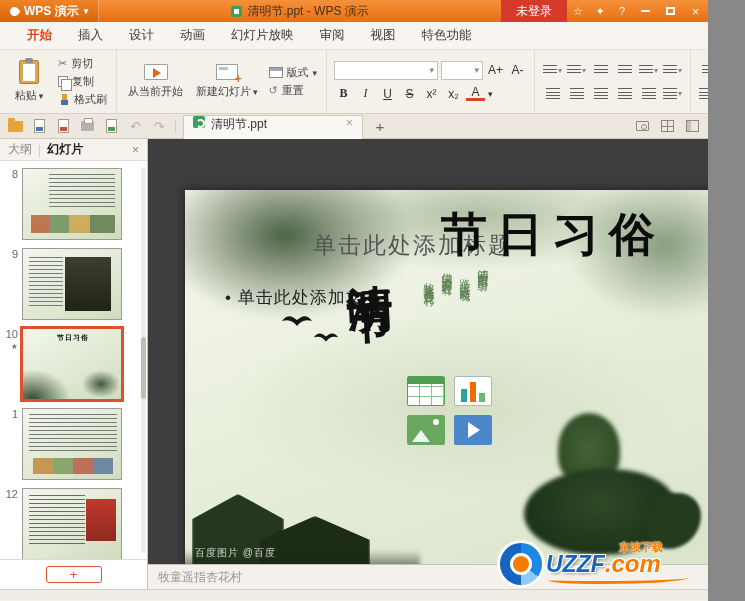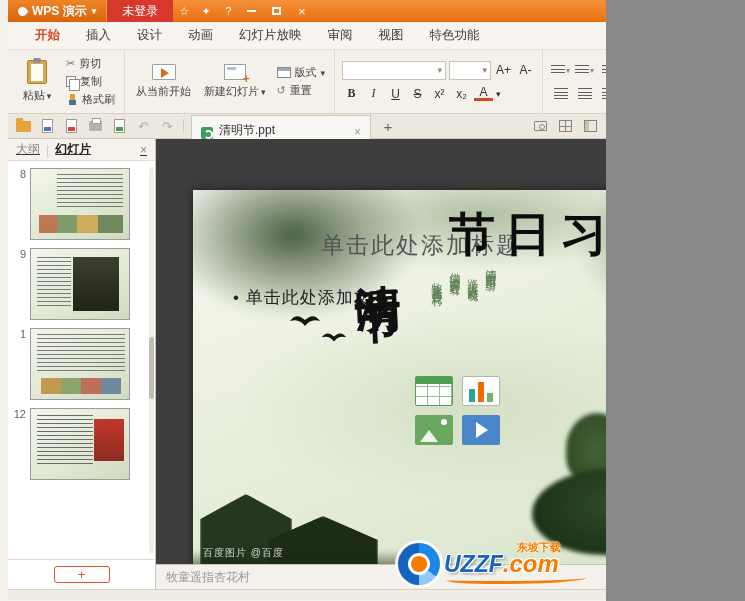--- a/index.html
+++ b/index.html
@@ -1,17 +1,17 @@
 <!DOCTYPE html>
 <html><head>
 <meta charset="utf-8">
 <style>
   * { margin:0; padding:0; box-sizing:border-box; }
   body { font-family:"Liberation Sans", sans-serif; background:#888; }
-  .window { position:relative; width:606px; height:601px; background:#f4f1eb; overflow:hidden; font-size:12px; color:#333;padding-left:8px; }
+  .window { position:relative; width:708px; height:601px; background:#f4f1eb; overflow:hidden; font-size:12px; color:#333; }
 
   
   .titlebar { height:22px; display:flex; align-items:stretch; background:linear-gradient(#f5913a,#e96f10); }
   .app-logo { display:flex; align-items:center; gap:5px; padding:0 10px; background:linear-gradient(#ef8426,#da640a); color:#fff; font-weight:bold; border-right:1px solid rgba(255,255,255,.3); }
   .flame { width:9px; height:9px; background:#fff; border-radius:50% 2px 50% 50%; transform:rotate(45deg); }
   .caret { font-size:9px; color:inherit; }
   .doc-title { flex:1; display:flex; align-items:center; justify-content:center; gap:5px; color:#45301a; }
   .mini-pres { width:11px; height:11px; background:#3f9d5c; border-radius:2px; position:relative; }
   .mini-pres::after { content:""; position:absolute; inset:3px; background:#fff; }
   .login-btn { background:#d6392c; color:#fff; border:none; padding:0 15px; font-size:12px; }
@@ -71,35 +71,35 @@
   .dbi { display:flex; align-items:center; justify-content:center; width:17px; height:17px; }
   .ic-folder { width:15px; height:11px; background:#e8a33d; border-radius:1px; position:relative; }
   .ic-folder::before { content:""; position:absolute; top:-3px; left:0; width:7px; height:3px; background:#e8a33d; border-radius:1px 1px 0 0; }
   .ic-doc { width:11px; height:14px; background:#fff; border:1px solid #a59c8e; position:relative; }
   .ic-doc.red::after, .ic-doc.blue::after, .ic-doc.green::after { content:""; position:absolute; left:1px; bottom:1px; width:7px; height:4px; }
   .ic-doc.red::after { background:#d04b3a; } .ic-doc.blue::after { background:#4a78b8; } .ic-doc.green::after { background:#4a9a5a; }
   .ic-print { width:13px; height:10px; background:#b9b2a6; border-radius:1px; position:relative; }
   .ic-print::before { content:""; position:absolute; left:3px; top:-3px; width:7px; height:4px; background:#fff; border:1px solid #a59c8e; }
   .disabled-g { color:#b8b2a6; font-size:13px; }
   .vsep { width:1px; height:14px; background:#d3ccbf; }
-  .doctab { display:flex; align-items:flex-end; gap:6px; background:#f9f7f3; border:1px solid #cfc8bb; border-bottom:none; height:24px; padding:0 9px; margin-bottom:-1px; min-width:180px; }
+  .doctab { display:flex; align-items:flex-start; gap:6px; background:#f9f7f3; border:1px solid #cfc8bb; border-bottom:none; height:24px; padding:0 9px; margin-bottom:-1px; min-width:180px; }
   .ppt-ic { width:12px; height:12px; border-radius:2px; background:#3f9d5c; position:relative; }
   .ppt-ic::after { content:""; position:absolute; left:3px; top:3px; width:5px; height:5px; border:2px solid #fff; border-left-color:transparent; border-radius:50%; }
   .tab-close { color:#999; margin-left:auto; font-size:12px; }
   .newtab { color:#666; font-size:15px; width:20px; text-align:center; }
   .db-right { margin-left:auto; display:flex; gap:8px; align-items:center; }
   .ic-shot { width:13px; height:10px; border:1px solid #8d8578; border-radius:1px; position:relative; }
   .ic-shot::after { content:""; position:absolute; left:4px; top:2px; width:4px; height:4px; border:1px solid #8d8578; border-radius:50%; }
   .ic-panelgrid { width:13px; height:12px; border:1px solid #8d8578; background:linear-gradient(90deg,transparent 0 5px,#8d8578 5px 6px,transparent 6px),linear-gradient(transparent 0 5px,#8d8578 5px 6px,transparent 6px); }
   .ic-sidepanel { width:13px; height:12px; border:1px solid #8d8578; background:linear-gradient(90deg,#c8c2b4 0 4px,transparent 4px); }
 
   
   .main { display:flex; height:450px; }
   .sidebar { width:148px; background:#fff; border-right:1px solid #c9c2b6; display:flex; flex-direction:column; position:relative; }
-  .sb-head { height:22px; display:flex; align-items:center; gap:6px; padding:0 8px; font-size:12px; background:#f6f3ed; border-bottom:1px solid #e4ded2;text-decoration:underline; }
+  .sb-head { height:22px; display:flex; align-items:center; gap:6px; padding:0 8px; font-size:12px; background:#f6f3ed; border-bottom:1px solid #e4ded2; }
   .sb-outline { color:#8a8a8a; } .sb-div { color:#ccc; } .sb-slides { color:#222; font-weight:bold; }
   .sb-close { margin-left:auto; color:#888; }
   .thumbs { flex:1; overflow:hidden; padding-top:7px; }
   .trow { display:flex; margin-bottom:8px; }
   .tnum { width:22px; display:flex; flex-direction:column; align-items:flex-end; padding-right:4px; font-size:11px; color:#666; gap:2px; }
   .tstar { font-size:8px; color:#777; }
   .thumb { width:100px; height:72px; border:1px solid #9b9b9b; background:linear-gradient(150deg,#f3f6ec,#dfe8d2 60%,#cfdbbe); position:relative; overflow:hidden; }
   .trow.selected .thumb { border-color:#e0502a; outline:2px solid #e0502a; }
   .art { position:absolute; }
   .t8 .a1 { left:26px; top:5px; width:66px; height:34px; background:repeating-linear-gradient(to bottom,#7a7a7a 0 1px,transparent 1px 4px); }
@@ -171,20 +171,24 @@
 <body>
 
 <div class="window">
 
   <div class="titlebar">
     <div class="app-logo">
       <span class="flame"></span>
       <span>WPS 演示</span>
       <span class="caret">▾</span>
     </div>
+    <div class="doc-title">
+      <span class="mini-pres"></span>
+      <span>清明节.ppt - WPS 演示</span>
+    </div>
     <button class="login-btn">未登录</button>
     <div class="tb-icons">
       <span class="tbi">☆</span>
       <span class="tbi">✦</span>
       <span class="tbi">?</span>
       <span class="wb">
           <span class="ic-min"></span>
         </span>
       <span class="wb">
           <span class="ic-max"></span>
@@ -418,20 +422,31 @@
         </div>
         <div class="trow t9">
           <div class="tnum">
               <span>9</span>
             </div>
           <div class="thumb">
             <div class="art a1"></div>
             <div class="art a2"></div>
           </div>
         </div>
+        <div class="trow t10 selected">
+          <div class="tnum">
+            <span>10</span>
+            <span class="tstar">★</span>
+          </div>
+          <div class="thumb">
+            <span class="tmini-title">节日习俗</span>
+            <div class="art a1"></div>
+            <div class="art a2"></div>
+          </div>
+        </div>
         <div class="trow t11">
           <div class="tnum">
               <span>1</span>
             </div>
           <div class="thumb">
             <div class="art a1"></div>
             <div class="art a2"></div>
           </div>
         </div>
         <div class="trow t12">

